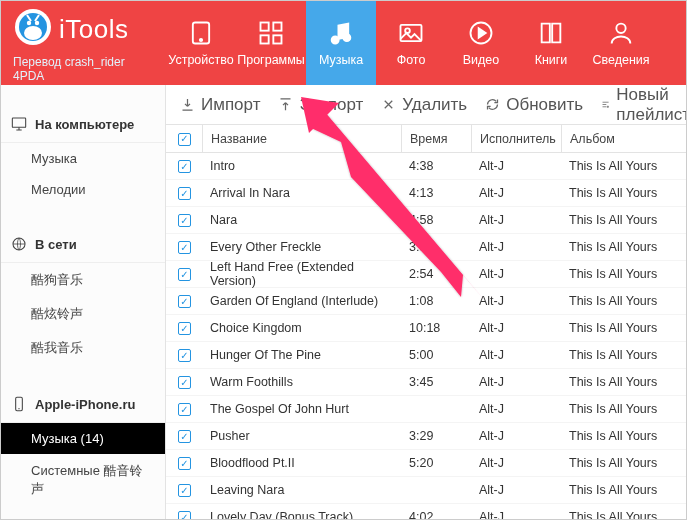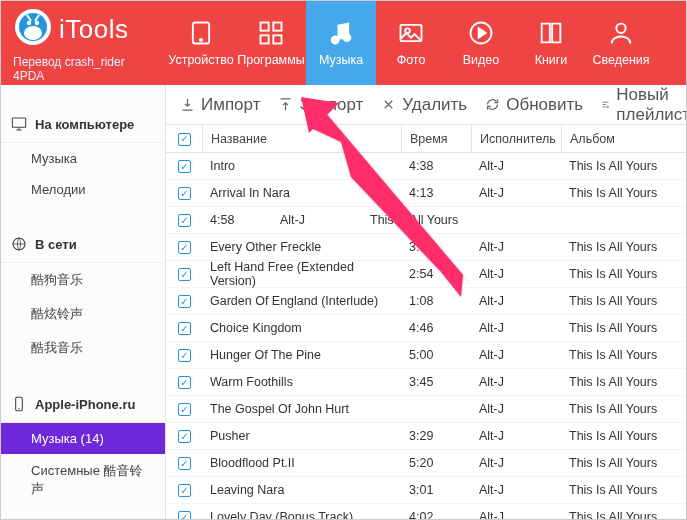--- a/index.html
+++ b/index.html
@@ -13,21 +13,21 @@
 .nav { display: flex; }
 .nav-item { width: 70px; display: flex; flex-direction: column; align-items: center; justify-content: center; gap: 6px; font-size: 12.5px; cursor: pointer; }
 .nav-item.active { background: #45a8ea; }
 .nav-item svg { width: 28px; height: 28px; stroke: #fff; fill: none; stroke-width: 1.6; }
 .nav-item.active svg { fill: #fff; stroke: #fff; }
 .main { display: flex; height: calc(100% - 84px); }
 .sidebar { width: 165px; border-right: 1px solid #e3e3e3; background: #fcfcfc; overflow: hidden; }
 .side-head { display: flex; align-items: center; gap: 8px; padding: 10px 10px; font-size: 13px; font-weight: 600; color: #333; border-bottom: 1px solid #eee; margin-top: 21px; }
 .side-head svg { width: 16px; height: 16px; }
 .side-item { padding: 8px 10px 8px 30px; font-size: 13px; color: #444; cursor: pointer; }
-.side-item.selected { background: #6d28d9; color: #fff; }
+.side-item.selected { background: #000000; color: #fff; }
 .content { flex: 1; display: flex; flex-direction: column; overflow: hidden; }
 .toolbar { display: flex; align-items: center; gap: 18px; padding: 0 14px; height: 40px; border-bottom: 1px solid #e3e3e3; font-size: 17px; color: #555; }
 .tool-btn { display: flex; align-items: center; gap: 6px; cursor: pointer; }
 .tool-btn svg { width: 15px; height: 15px; stroke: #666; fill: none; stroke-width: 2; }
 .table-head { display: flex; align-items: center; height: 28px; border-bottom: 1px solid #e3e3e3; font-size: 12.5px; color: #444; padding-left: 12px; }
 .col-check { width: 24px; }
 .col-name { flex: 1; }
 .col-time { width: 70px; }
 .col-artist { width: 90px; text-align: right; }
 .col-album { width: 125px; }
@@ -203,20 +203,21 @@
         </div>
         <div class="row">
           <div class="col-check"><span class="chk">✓</span></div>
           <div class="col-name">Arrival In Nara</div>
           <div class="col-time">4:13</div>
           <div class="col-artist">Alt-J</div>
           <div class="col-album">This Is All Yours</div>
         </div>
         <div class="row">
           <div class="col-check"><span class="chk">✓</span></div>
+          <div class="col-name">Nara</div>
           <div class="col-time">4:58</div>
           <div class="col-artist">Alt-J</div>
           <div class="col-album">This Is All Yours</div>
         </div>
         <div class="row">
           <div class="col-check"><span class="chk">✓</span></div>
           <div class="col-name">Every Other Freckle</div>
           <div class="col-time">3:36</div>
           <div class="col-artist">Alt-J</div>
           <div class="col-album">This Is All Yours</div>
@@ -231,21 +232,21 @@
         <div class="row">
           <div class="col-check"><span class="chk">✓</span></div>
           <div class="col-name">Garden Of England (Interlude)</div>
           <div class="col-time">1:08</div>
           <div class="col-artist">Alt-J</div>
           <div class="col-album">This Is All Yours</div>
         </div>
         <div class="row">
           <div class="col-check"><span class="chk">✓</span></div>
           <div class="col-name">Choice Kingdom</div>
-          <div class="col-time">4:46</div>
+          <div class="col-time">10:18</div>
           <div class="col-artist">Alt-J</div>
           <div class="col-album">This Is All Yours</div>
         </div>
         <div class="row">
           <div class="col-check"><span class="chk">✓</span></div>
           <div class="col-name">Hunger Of The Pine</div>
           <div class="col-time">5:00</div>
           <div class="col-artist">Alt-J</div>
           <div class="col-album">This Is All Yours</div>
         </div>
@@ -272,21 +273,20 @@
         <div class="row">
           <div class="col-check"><span class="chk">✓</span></div>
           <div class="col-name">Bloodflood Pt.II</div>
           <div class="col-time">5:20</div>
           <div class="col-artist">Alt-J</div>
           <div class="col-album">This Is All Yours</div>
         </div>
         <div class="row">
           <div class="col-check"><span class="chk">✓</span></div>
           <div class="col-name">Leaving Nara</div>
-          <div class="col-time">3:01</div>
           <div class="col-artist">Alt-J</div>
           <div class="col-album">This Is All Yours</div>
         </div>
         <div class="row">
           <div class="col-check"><span class="chk">✓</span></div>
           <div class="col-name">Lovely Day (Bonus Track)</div>
           <div class="col-time">4:02</div>
           <div class="col-artist">Alt-J</div>
           <div class="col-album">This Is All Yours</div>
         </div>

